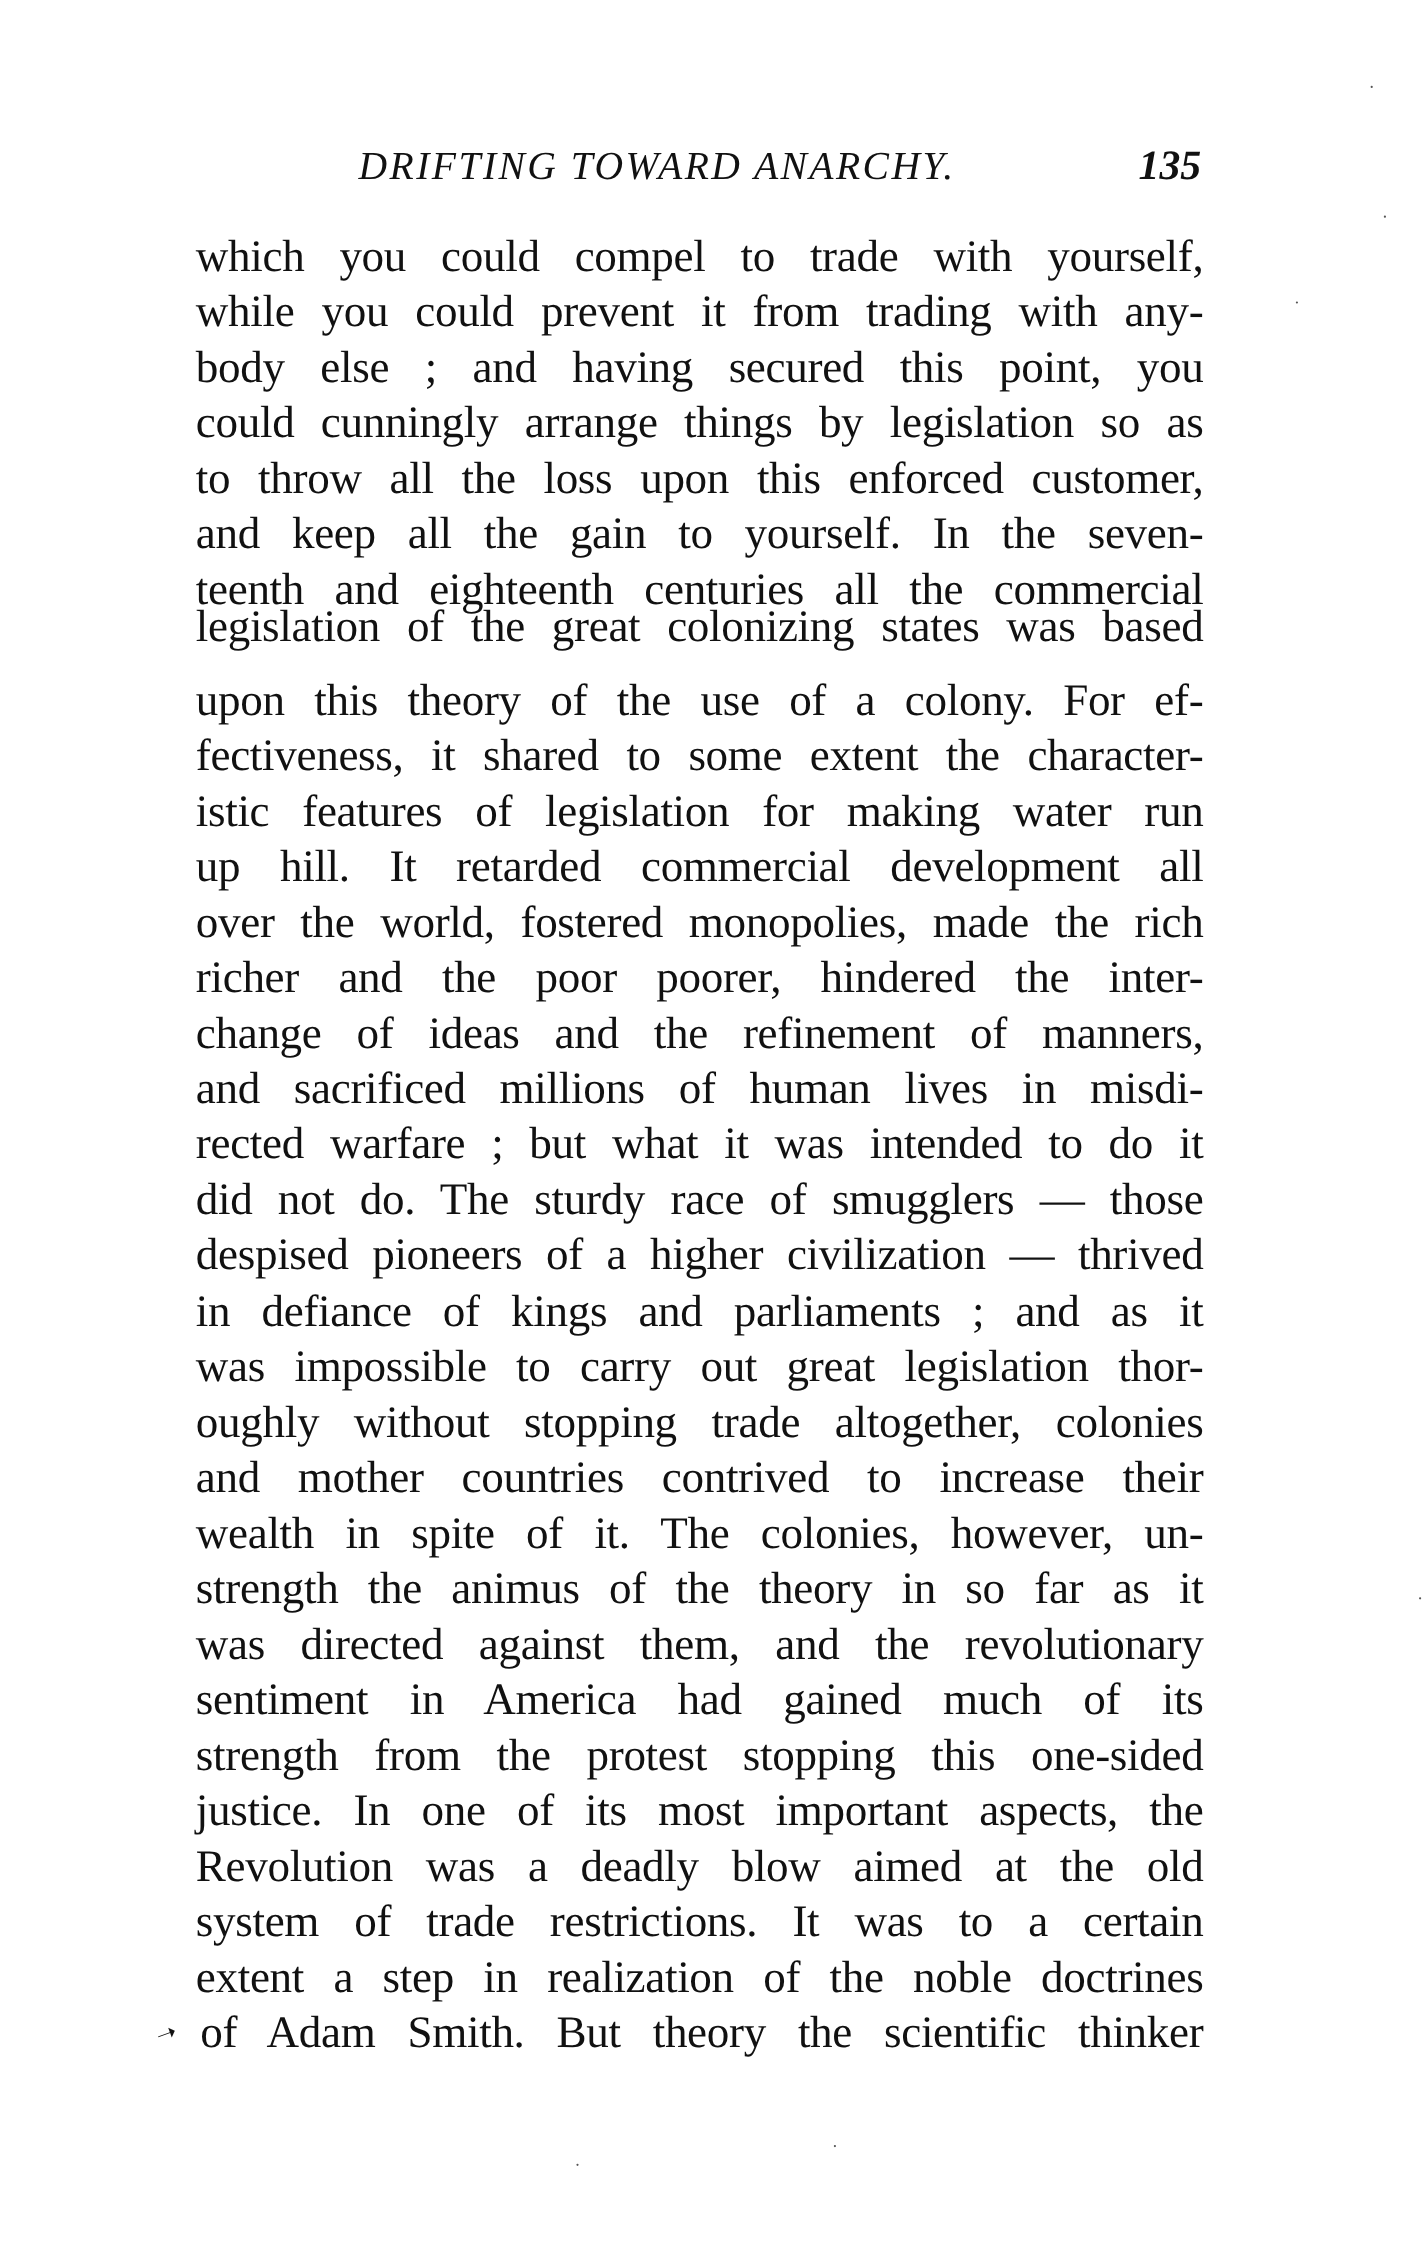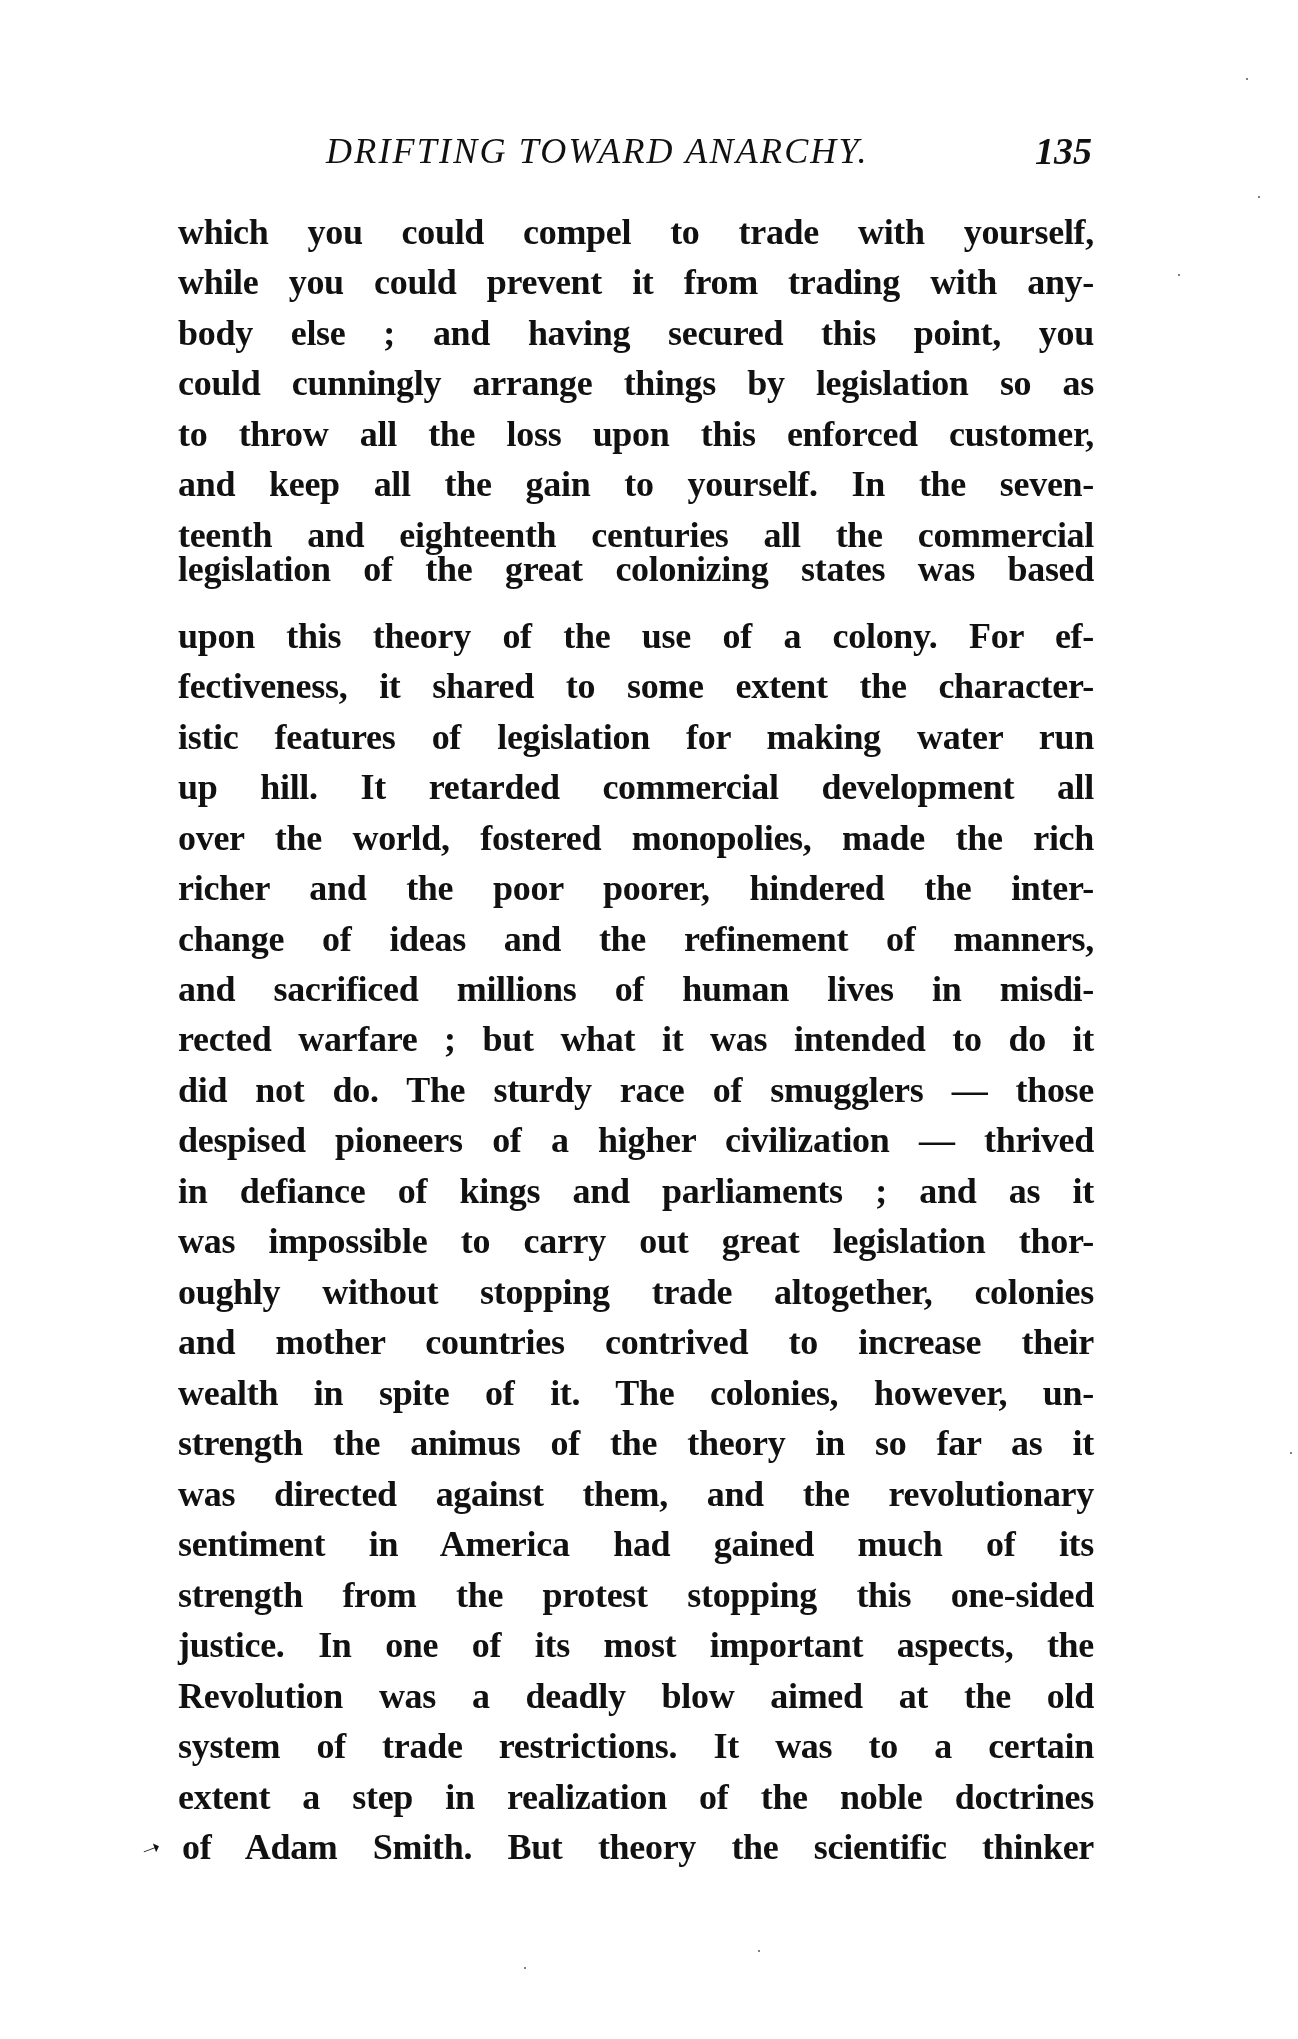--- a/index.html
+++ b/index.html
@@ -52,27 +52,27 @@
     position: absolute;
     left: 178px;
     top: 0;
     width: 916px;
   }
   .line {
     position: absolute;
     left: 0;
     width: 916px;
     height: 50px;
-    font-size: 36px;
+    font-size: 41px;
     line-height: 50px;
     letter-spacing: -0.3px;
     text-align: justify;
     text-align-last: justify;
     white-space: nowrap;
-    font-weight: 700;
+    font-weight: 400;
   }
   .line.last {
     left: 4px;
     width: 912px;
   }
   .margin-mark {
     position: absolute;
     left: 142px;
     top: 1838px;
     font-size: 22px;

